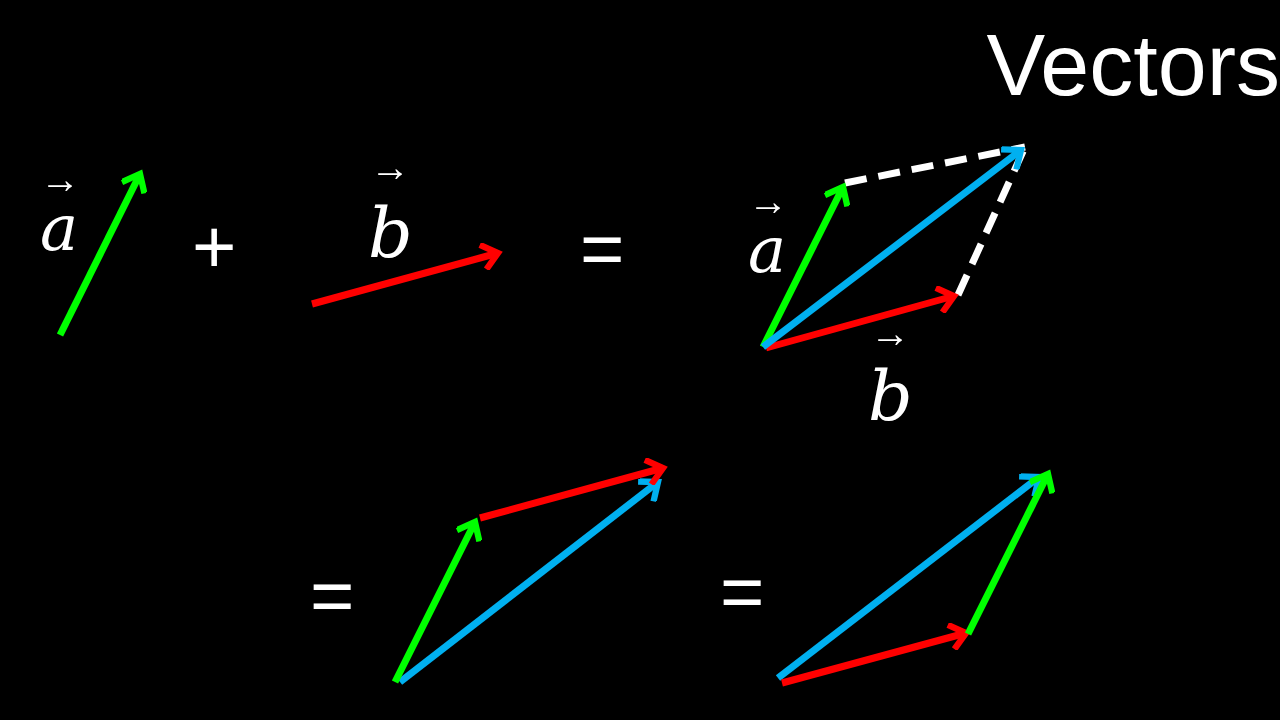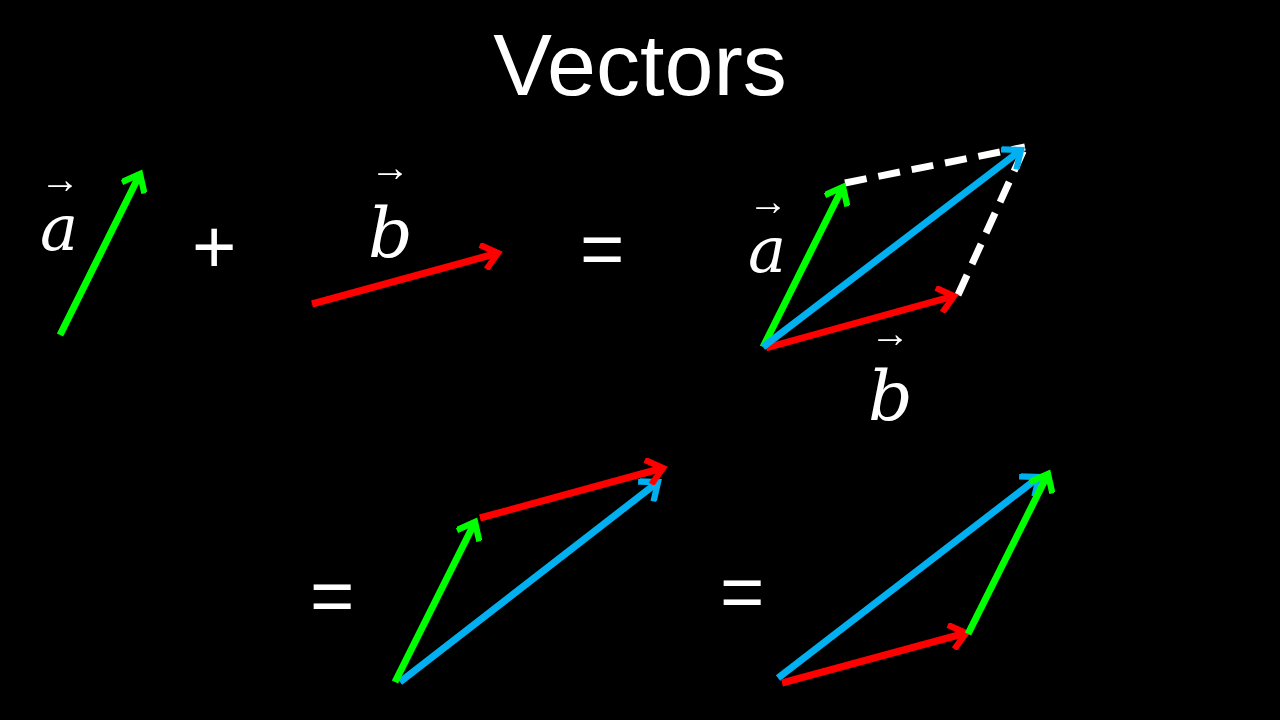--- a/index.html
+++ b/index.html
@@ -1,17 +1,17 @@
 <!DOCTYPE html>
 <html><head>
   <meta charset="utf-8">
   <style>
     html, body { margin: 0; padding: 0; background: #000; }
     body { width: 1280px; height: 720px; position: relative; overflow: hidden; font-family: "Liberation Sans", sans-serif; }
-    #title { position: absolute; left: 0; width: 1280px; top: 14px; text-align: center; color: #fff; font-size: 88px; font-family: "Liberation Sans", sans-serif; }
+    #title { position: absolute; left: 0; width: 1280px; top: 14px; text-align: right; color: #fff; font-size: 88px; font-family: "Liberation Sans", sans-serif; }
     svg#canvas { position: absolute; left: 0; top: 0; }
     .lbl { fill: #fff; font-family: "DejaVu Serif", "Liberation Serif", serif; font-style: italic; }
     .op { fill: #fff; font-family: "Liberation Sans", sans-serif; }
   </style>
 </head>
 <body>
 
 <div id="title">Vectors</div>
 
 <svg id="canvas" width="1280" height="720" viewBox="0 0 1280 720">

